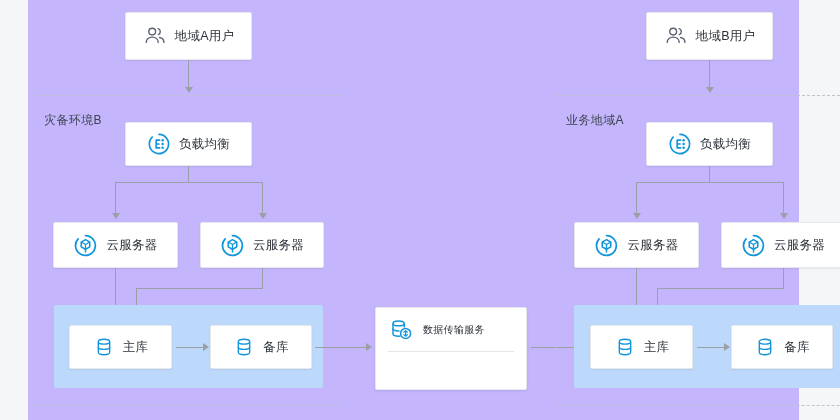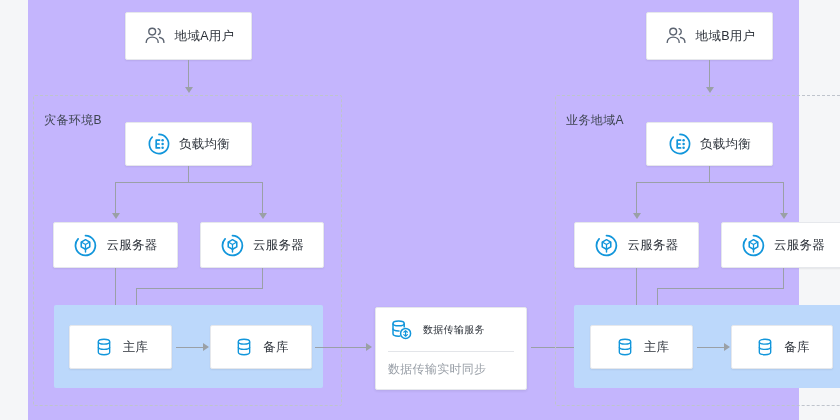--- a/index.html
+++ b/index.html
@@ -216,21 +216,20 @@
           <path d="M5 6.4v10.4c0 1.33 2.51 2.4 5.6 2.4 .62 0 1.21-.04 1.77-.12"></path>
           <path d="M16.2 6.4v4.2"></path>
           <path d="M5 11.6c0 1.33 2.51 2.4 5.6 2.4 .33 0 .66-.01.97-.04"></path>
           <circle cx="17.6" cy="16.4" r="5.0"></circle>
           <path d="M17.6 13.6v5.6M15.8 15.2l1.8-1.6 1.8 1.6M15.8 17.6l1.8 1.6 1.8-1.6" stroke-width="1.2" stroke-linecap="round" stroke-linejoin="round"></path>
         </svg>
       </span>
       <span class="dts-title">数据传输服务</span>
     </div>
     <div class="dts-rule"></div>
-    <div class="dts-sub">数据传输实时同步</div>
   </div>
 
   <div class="ln-h" style="left:503px; top:347px; width:52px;"></div>
   <div class="arrow-r" style="left:554px; top:343px;"></div>
 
   <div class="card" style="left:618px; top:12px; width:127px; height:48px;">
     <span class="ico">
       <svg width="24" height="24" viewBox="0 0 24 24" fill="none" stroke="#5b6370" stroke-width="1.4" stroke-linecap="round" stroke-linejoin="round">
         <circle cx="9.2" cy="7.6" r="3.4"></circle>
         <path d="M3.2 18.4c0-3.3 2.7-5.3 6-5.3s6 2 6 5.3"></path>

